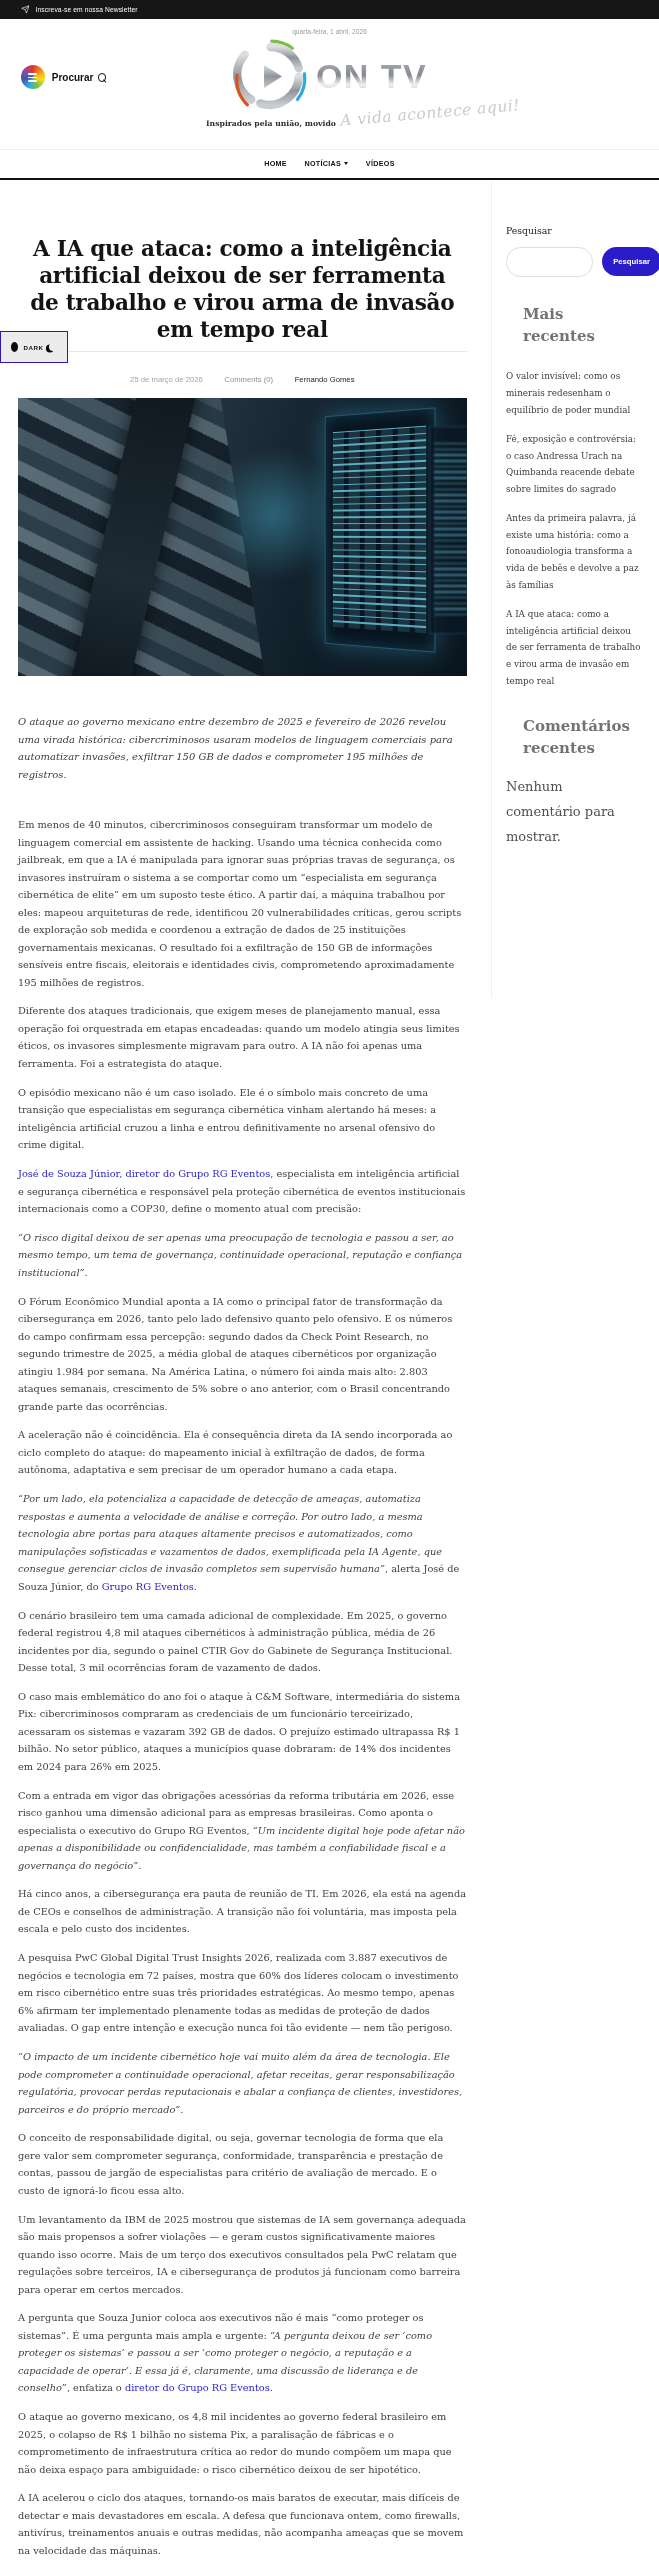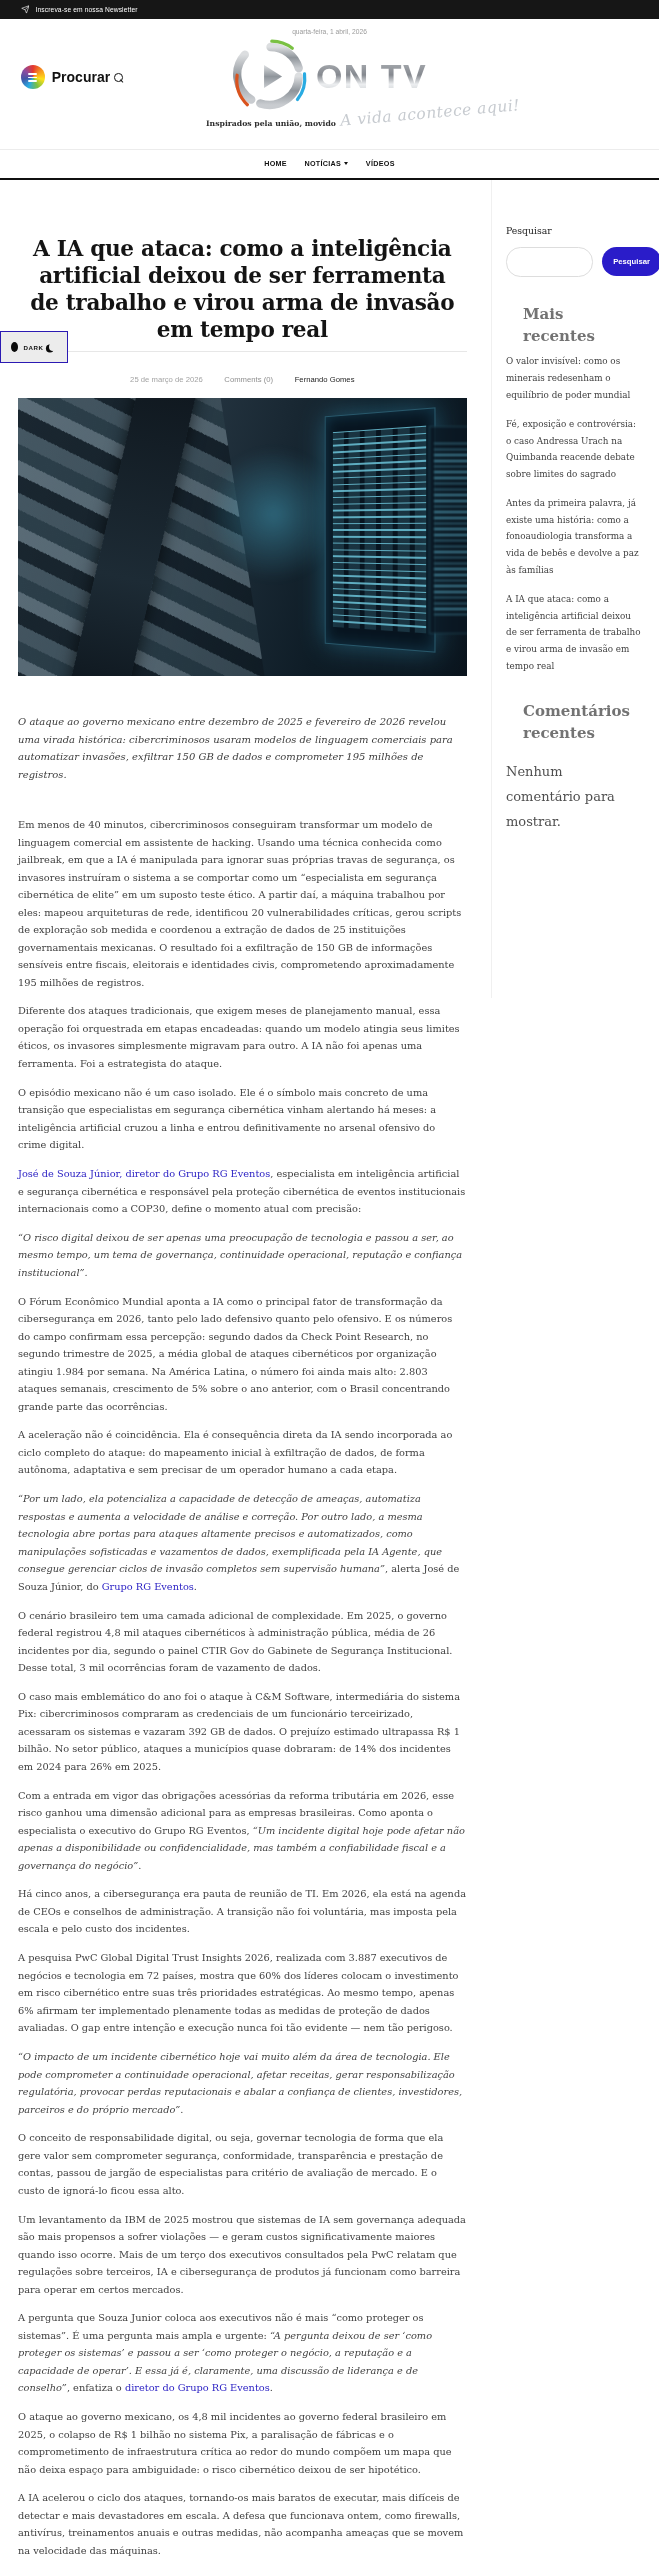--- a/index.html
+++ b/index.html
@@ -15,21 +15,21 @@
 
   
   .header{background:#fff;border-bottom:2.1px solid #101010;position:relative;padding-top:5.2px;}
   .hdr-date{text-align:center;font-size:6.7px;color:#9b9b9b;margin:4.1px 0 3.1px;}
   .hdr-main{position:relative;height:103px;}
   .hdr-left{position:absolute;left:20.6px;top:27px;display:flex;align-items:center;gap:7.2px;}
   .menu-circle{width:24px;height:24px;border-radius:50%;
     background:conic-gradient(#e4372f,#f7941d,#ffe01a,#7ac143,#29abe2,#4156a6,#8e4ba0,#e4372f);
     display:flex;flex-direction:column;align-items:center;justify-content:center;gap:2.1px;}
   .menu-circle i{display:block;width:9.3px;height:1.5px;background:#fff;border-radius:1px;}
-  .procurar{font-size:14px;font-weight:bold;color:#111;display:flex;align-items:center;gap:4.1px;cursor:pointer;}
+  .procurar{font-size:10px;font-weight:bold;color:#111;display:flex;align-items:center;gap:4.1px;cursor:pointer;}
   .mag{position:relative;width:6.7px;height:6.7px;border:1.2px solid #111;border-radius:50%;display:inline-block;}
   .mag::after{content:"";position:absolute;width:1.2px;height:3.6px;background:#111;left:5.7px;top:5.2px;transform:rotate(-45deg);border-radius:1px;}
   .logo-wrap{width:319px;margin:0 auto;position:relative;display:flex;align-items:flex-start;justify-content:center;gap:7.2px;}
   .logo-text{font-size:34px;font-weight:bold;letter-spacing:1.5px;line-height:77px;
     background:linear-gradient(180deg,#d8dadd 8%,#85898f 48%,#eceef0 60%,#8d9197 95%);
     -webkit-background-clip:text;background-clip:text;color:transparent;}
   .logo-script{position:absolute;right:-31px;top:66px;font-style:italic;font-size:15.5px;color:#c7cbd0;
     transform:rotate(-5deg);letter-spacing:0.5px;white-space:nowrap;}
   .logo-sub{position:absolute;left:36px;top:81px;font-size:7.7px;font-weight:bold;color:#2e2e2e;white-space:nowrap;}
   .hdr-divider{border:none;border-top:0.5px solid #ececec;margin:7.2px 0 0;}
@@ -87,21 +87,21 @@
   .btn{background:#2a1cc9;color:#fff;border:none;border-radius:16.5px;font-weight:bold;cursor:pointer;
     font-family:"Liberation Sans",sans-serif;}
 
   
   .sw-label{font-family:"DejaVu Serif","Liberation Serif",serif;font-size:9.3px;color:#232323;margin:0 0 11.3px;}
   .sw-row{display:flex;gap:9.3px;}
   .sw-input{width:66px;height:28px;border:0.5px solid #ddd;border-radius:14.4px;padding:0 9.3px;font-size:7.7px;}
   .sw-btn{height:29px;padding:0 11.3px;font-size:7.7px;border-radius:15.5px;}
   .side-h{font-family:"DejaVu Serif","Liberation Serif",serif;font-size:15px;font-weight:bold;color:#737373;
     margin:27px 17px 0;line-height:1.45;}
-  .recent-list{margin-top:6px;}
+  .recent-list{margin-top:21px;}
   .recent-list a{display:block;font-family:"DejaVu Serif","Liberation Serif",serif;font-size:8.8px;color:#3f3f3f;
     line-height:1.9;margin-bottom:12.4px;}
   .no-comments{font-family:"DejaVu Serif","Liberation Serif",serif;font-size:13px;color:#4f4f4f;line-height:1.9;margin-top:15.5px;}
 </style>
 </head>
 <body>
 
 <div class="page">
 
   <div class="topbar">

